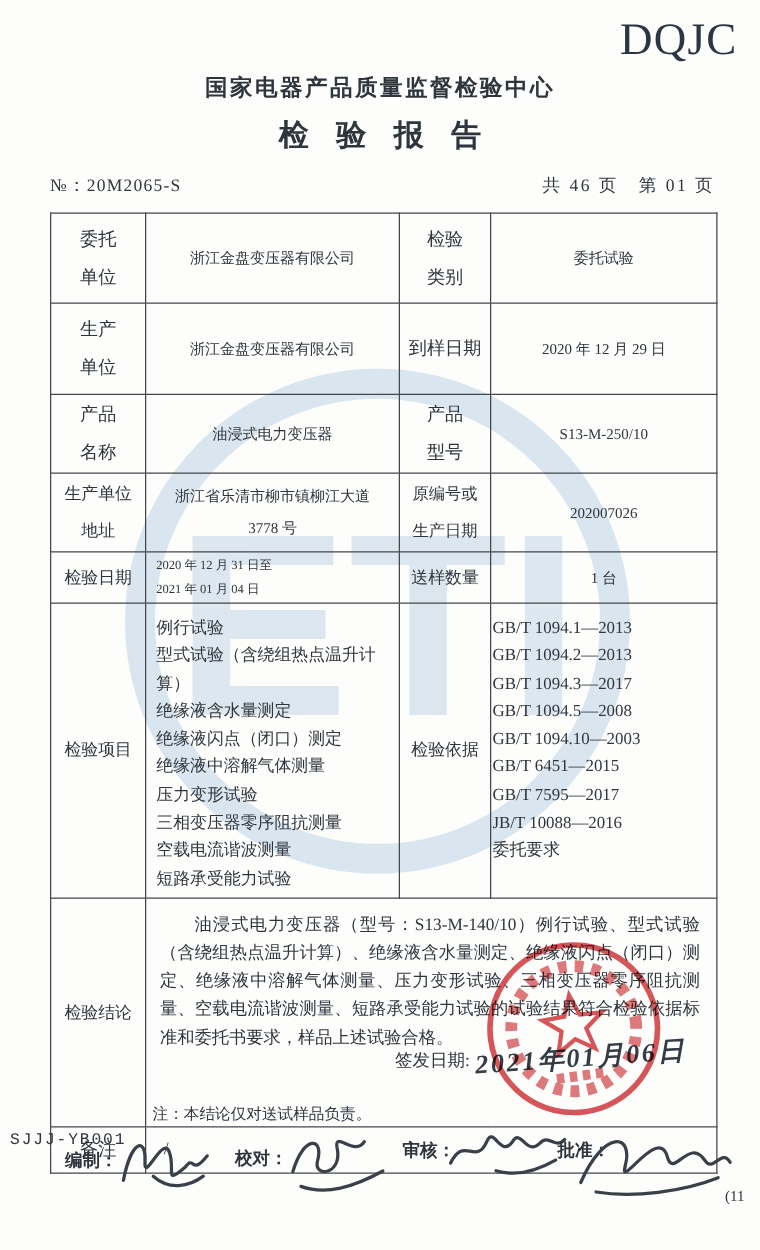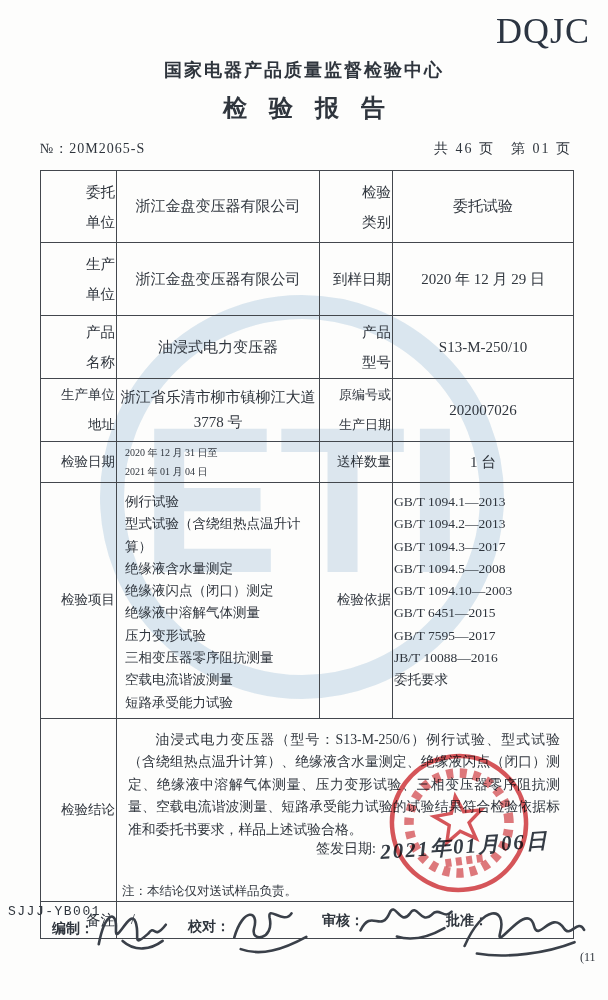--- a/index.html
+++ b/index.html
@@ -17,24 +17,24 @@
   .report-no{position:absolute;left:0;top:0;letter-spacing:1px;}
   .pages{position:absolute;right:0;top:0;letter-spacing:2px;}
 
   
   .watermark{position:absolute;left:95px;top:290px;z-index:0;}
 
   
   table.main{position:absolute;left:40px;top:170px;width:533px;border-collapse:collapse;
         table-layout:fixed;z-index:1;background:transparent;}
   table.main td{border:1.6px solid #43474d;background:transparent;}
-  .cell-label{text-align:right;vertical-align:middle;white-space:pre-line;
+  .cell-label{text-align:center;vertical-align:middle;white-space:pre-line;
         line-height:30px;font-size:14.5px;}
   .cell-value{text-align:center;vertical-align:middle;white-space:pre-line;
-        font-size:15px;line-height:25px;}
+        font-size:12px;line-height:25px;}
   .cell-list{text-align:left;vertical-align:top;padding:8px 4px 4px 8px;
         font-size:13.5px;line-height:22.3px;white-space:pre-line;}
   .cell-standards{text-align:left;vertical-align:top;padding:8px 2px 4px 1px;
         font-size:13.5px;line-height:22.3px;white-space:pre-line;}
   .conclusion-cell{vertical-align:top;position:relative;}
   .conclusion-wrap{position:relative;width:100%;height:100%;}
   .conclusion-text{padding:9px 12px 0 10px;font-size:13.8px;line-height:22.5px;
         text-align:justify;text-indent:2em;}
   .sign-date{position:absolute;left:198px;top:112px;white-space:nowrap;}
   .sign-date-label{font-size:14px;}
@@ -145,21 +145,21 @@
 GB/T 1094.10—2003
 GB/T 6451—2015
 GB/T 7595—2017
 JB/T 10088—2016
 委托要求</td>
     </tr>
     <tr style="height:183px">
       <td class="cell-label" style="font-size:13.5px">检验结论</td>
       <td class="conclusion-cell" colspan="3">
         <div class="conclusion-wrap">
-          <div class="conclusion-text">油浸式电力变压器（型号：S13-M-250/6）例行试验、型式试验（含绕组热点温升计算）、绝缘液含水量测定、绝缘液闪点（闭口）测定、绝缘液中溶解气体测量、压力变形试验、三相变压器零序阻抗测量、空载电流谐波测量、短路承受能力试验的试验结果符合检验依据标准和委托书要求，样品上述试验合格。</div>
+          <div class="conclusion-text">油浸式电力变压器（型号：S13-M-140/10）例行试验、型式试验（含绕组热点温升计算）、绝缘液含水量测定、绝缘液闪点（闭口）测定、绝缘液中溶解气体测量、压力变形试验、三相变压器零序阻抗测量、空载电流谐波测量、短路承受能力试验的试验结果符合检验依据标准和委托书要求，样品上述试验合格。</div>
           <div class="sign-date">
             <span class="sign-date-label">签发日期:</span>
             <span class="sign-date-value">2021年01月06日</span>
           </div>
           <div class="conclusion-note">注：本结论仅对送试样品负责。</div>
         </div>
       </td>
     </tr>
     <tr style="height:37px">
       <td class="cell-label">备注</td>

